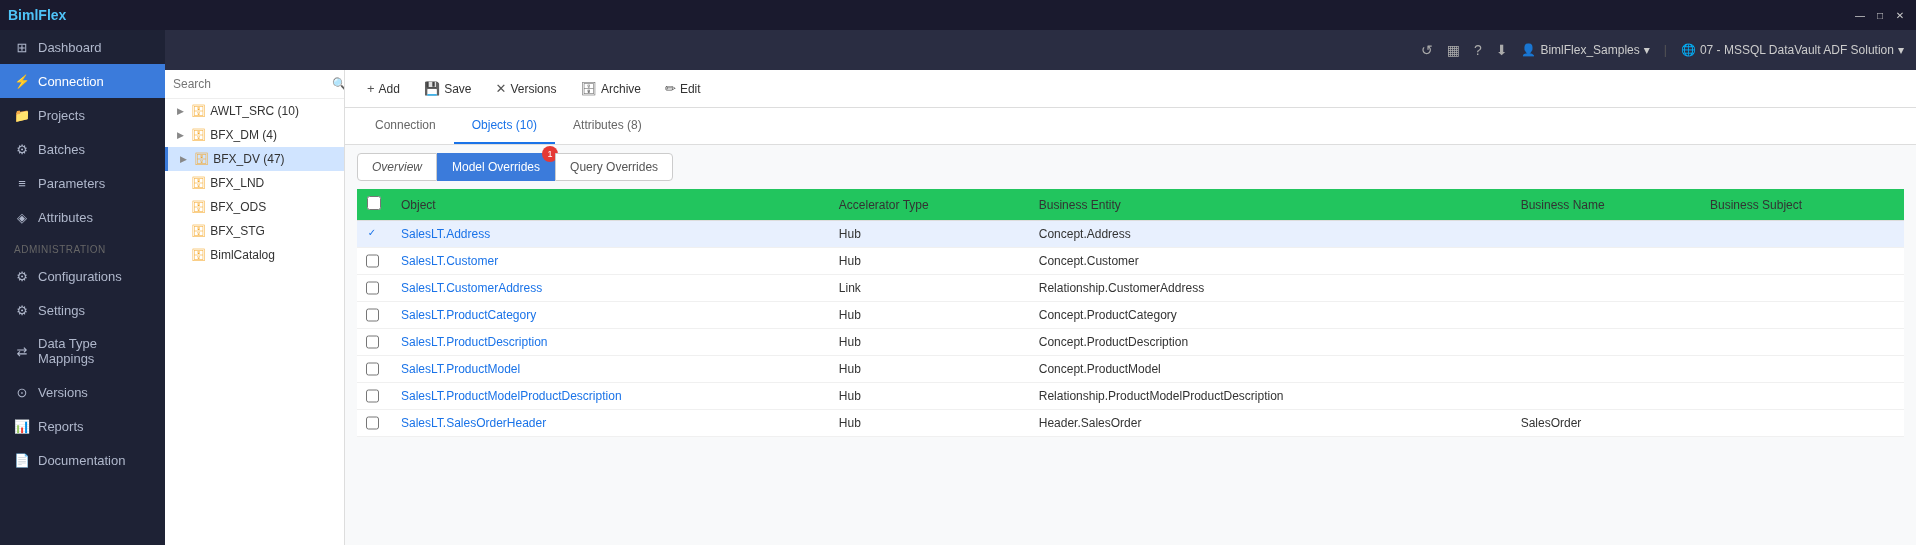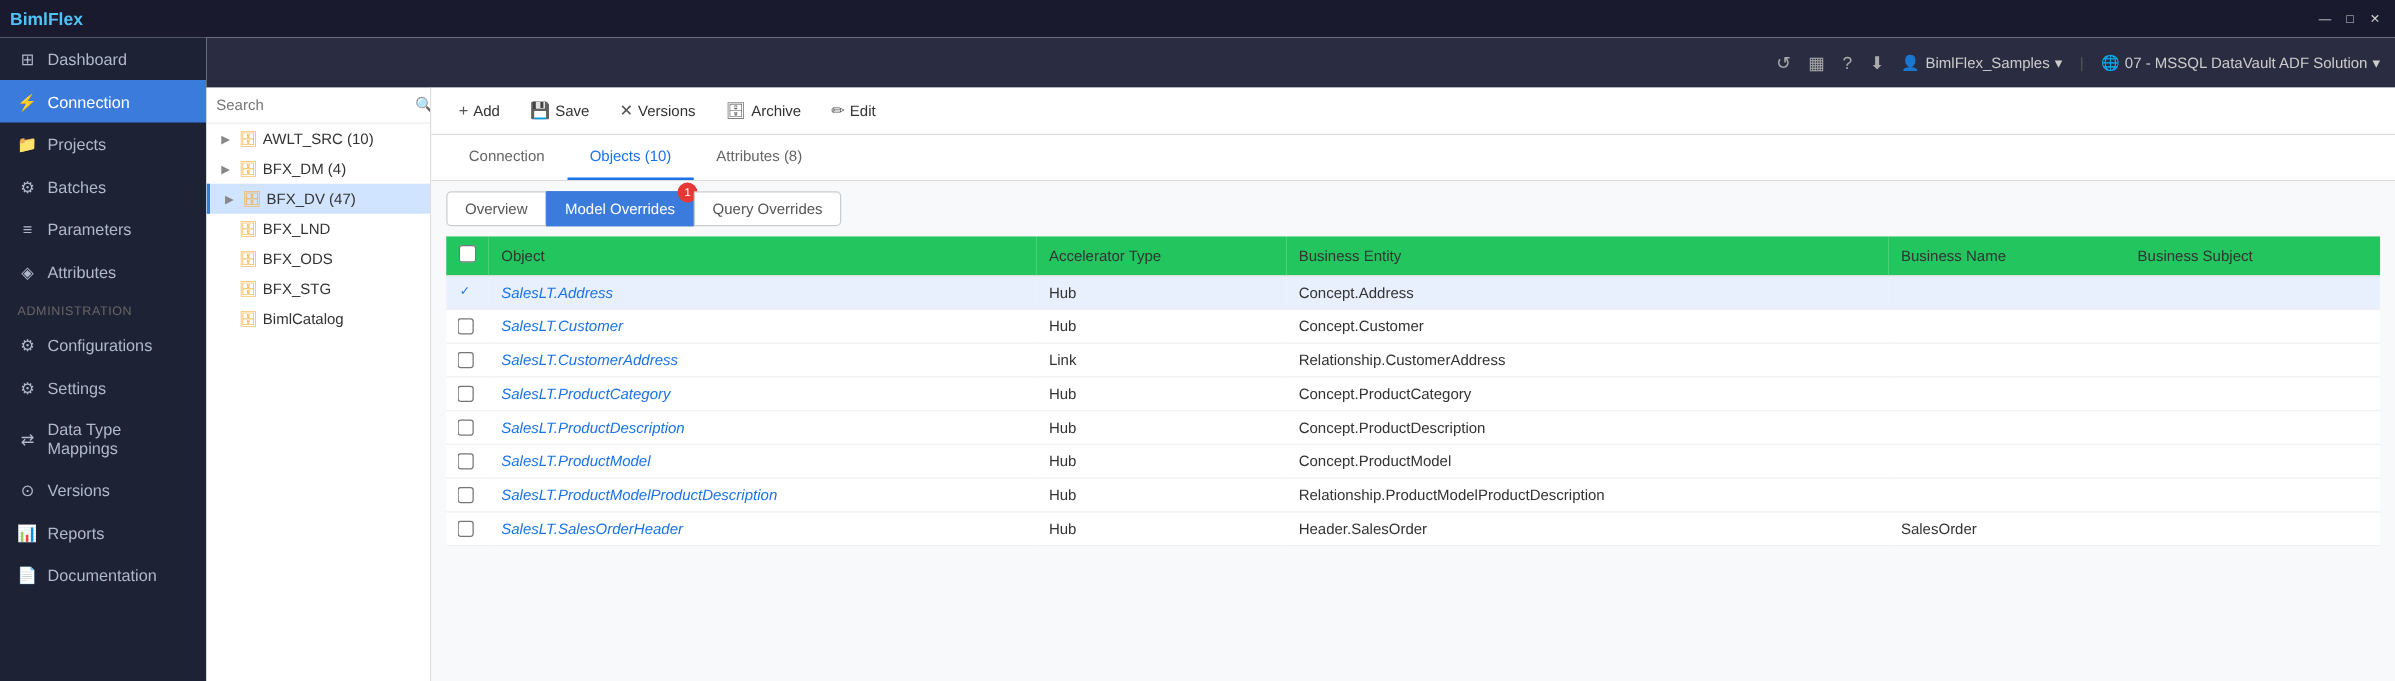--- a/index.html
+++ b/index.html
@@ -173,21 +173,21 @@
     }
     .subtab {
       padding: 6px 14px;
       cursor: pointer;
       font-size: 12px;
       color: #555;
       border: 1px solid #ccc;
       background: #fff;
       position: relative;
     }
-    .subtab:first-child { border-radius: 4px 0 0 4px; }
+    .subtab:first-child { border-radius: 4px 0 0 4px; font-style: italic; }
     .subtab:last-child { border-radius: 0 4px 4px 0; }
     .subtab.active { background: #3b7bdb; color: #fff; border-color: #3b7bdb; }
     .subtab-badge {
       position: absolute;
       top: -8px;
       right: -4px;
       background: #e53935;
       color: #fff;
       border-radius: 50%;
       width: 16px;
@@ -206,21 +206,21 @@
       text-align: left;
       padding: 7px 10px;
       font-weight: 500;
       color: #333;
       border-bottom: 1px solid #ddd;
       white-space: nowrap;
     }
     tbody tr { border-bottom: 1px solid #f0f0f0; }
     tbody tr.selected { background: #e8f0fe; }
     tbody td { padding: 6px 10px; color: #333; }
-    tbody td a, tbody td .link { color: #1a73e8; cursor: pointer; text-decoration: none; font-style: italic; }
+    tbody td a, tbody td .link { color: #1a73e8; cursor: pointer; text-decoration: none; }
     .row-checkbox { width: 14px; height: 14px; cursor: pointer; }
     .col-check { width: 30px; }
     .check-col { display: flex; align-items: center; justify-content: center; }
     .selected-indicator { color: #1a73e8; font-size: 10px; }
 
     
     ::-webkit-scrollbar { width: 6px; height: 6px; }
     ::-webkit-scrollbar-track { background: #f1f1f1; }
     ::-webkit-scrollbar-thumb { background: #ccc; border-radius: 3px; }
 

